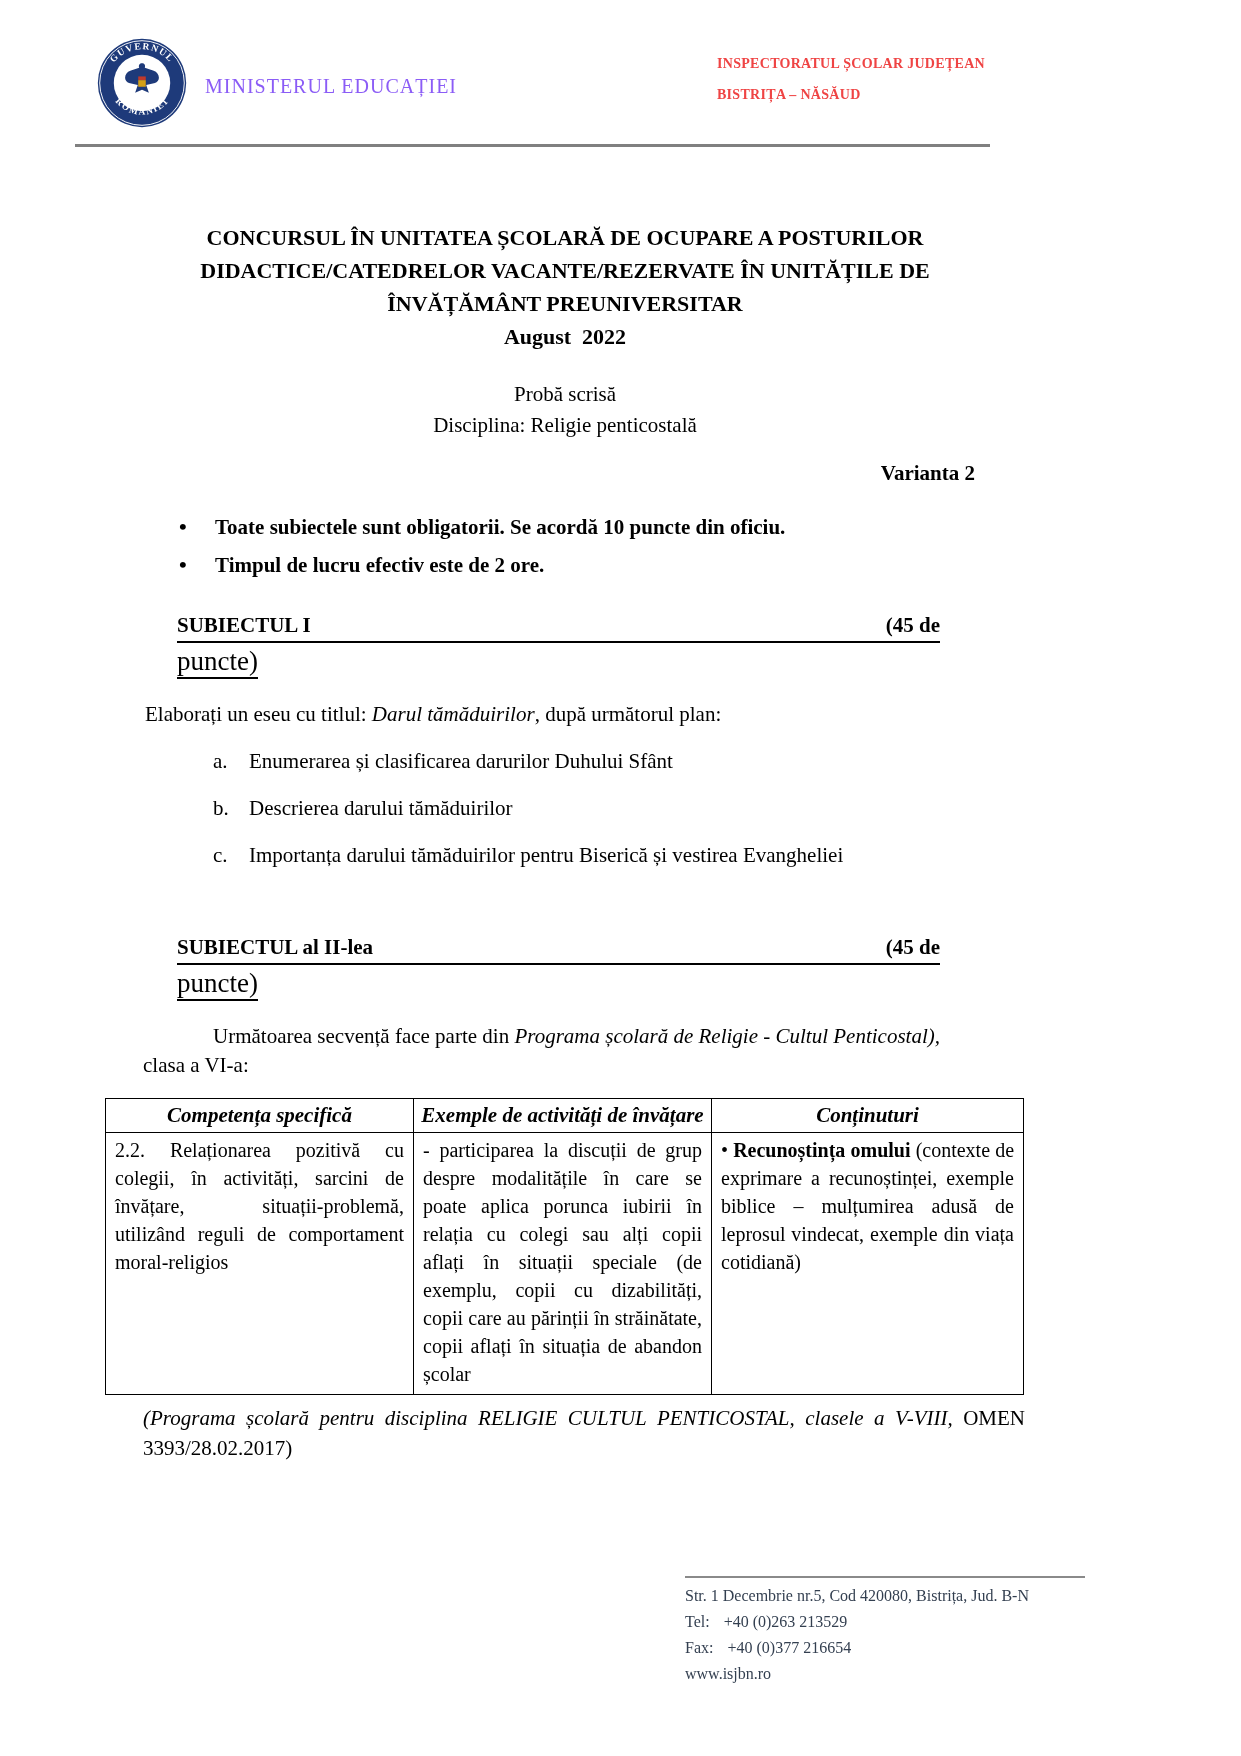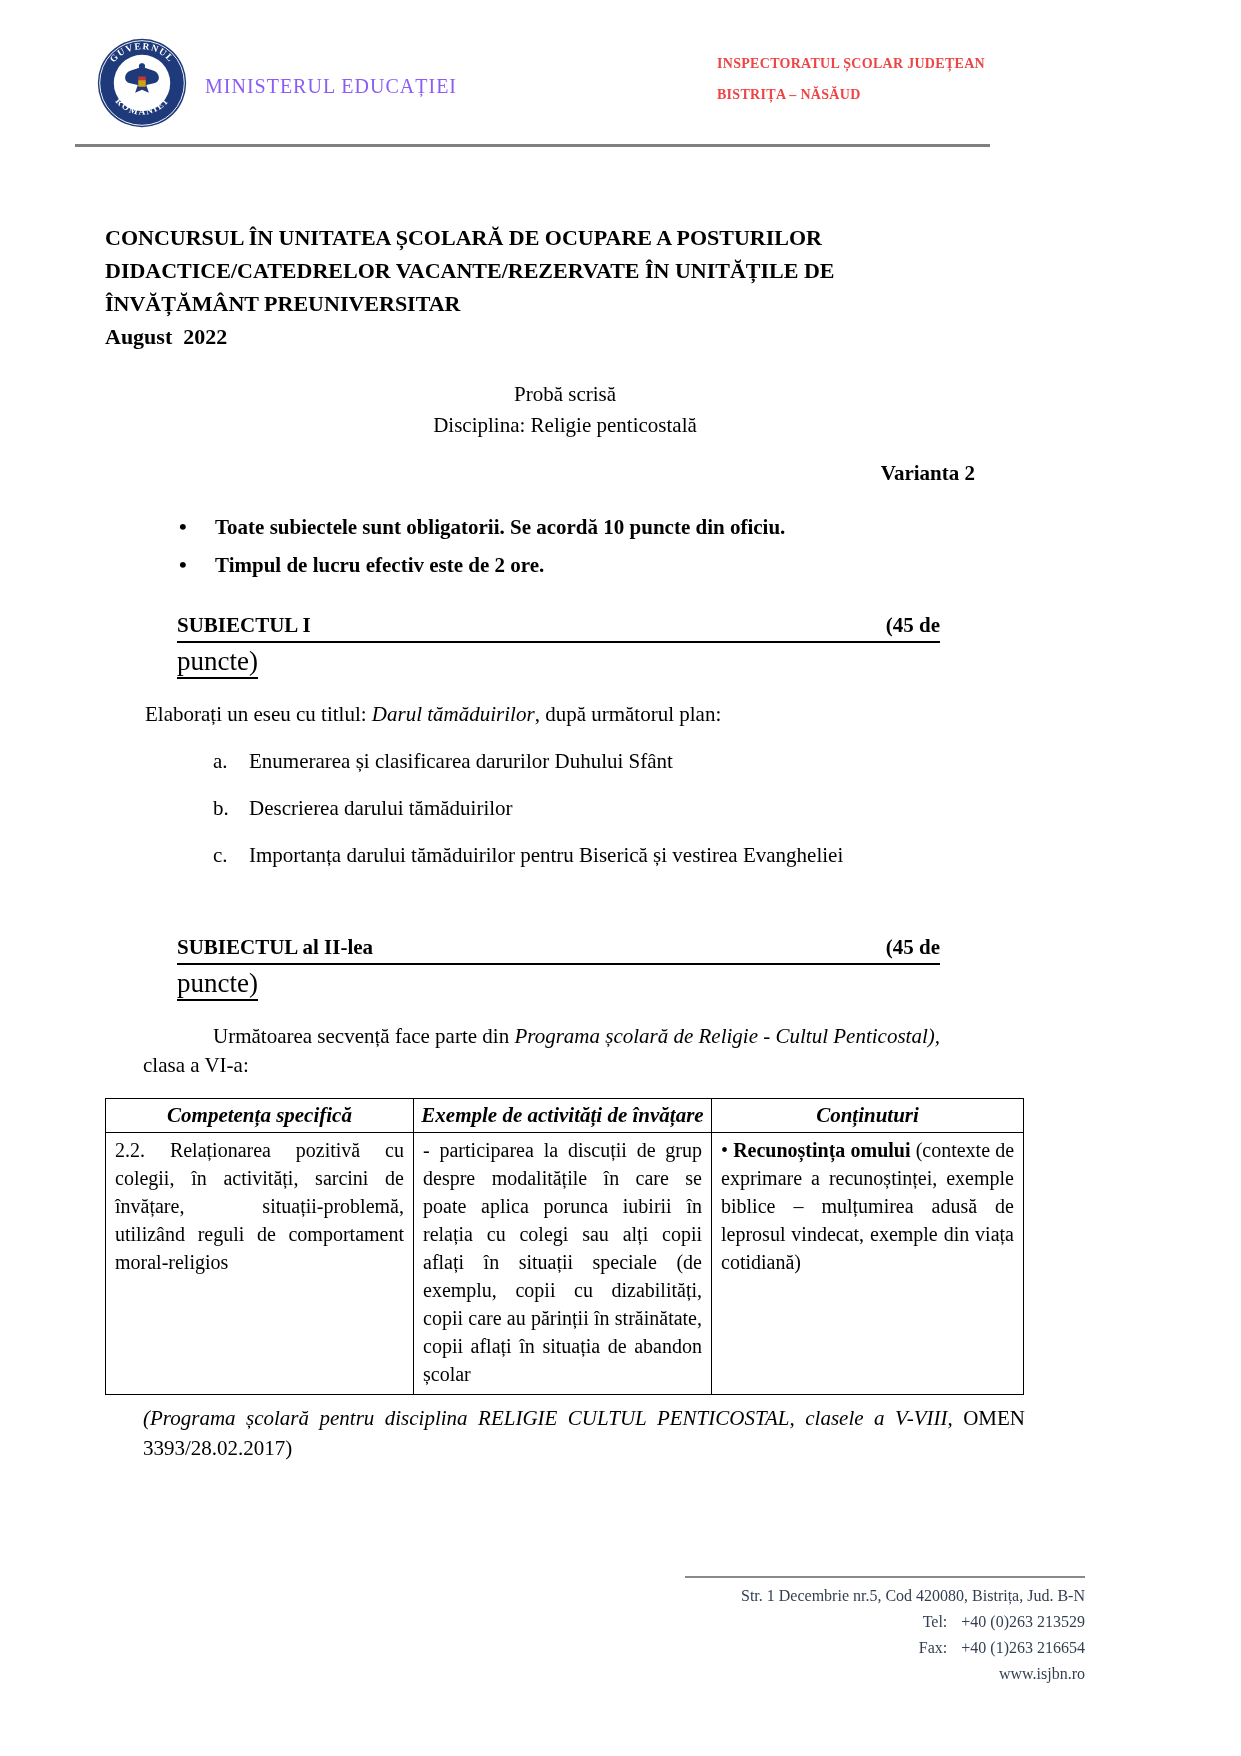--- a/index.html
+++ b/index.html
@@ -10,21 +10,21 @@
   
   .header { display:flex; justify-content:space-between; align-items:flex-start; padding:36px 256px 0 95px; }
   .header-left { display:flex; align-items:center; gap:16px; }
   .logo { width:94px; height:94px; flex:0 0 auto; }
   .ministry { font-size:20px; letter-spacing:1px; color:#8b5cf6; padding-top:6px; }
   .header-right { padding-top:12px; color:#ef4444; font-weight:bold; font-size:14px; line-height:31px; letter-spacing:0.3px; }
   .header-rule { height:3px; background:#808080; margin:14px 251px 0 75px; }
 
   
   .content { padding:0 216px 0 105px; }
-  .doc-title { margin-top:74px; text-align:left; font-weight:bold; font-size:22px; line-height:33px; }
+  .doc-title { margin-top:74px; text-align:center; font-weight:bold; font-size:22px; line-height:33px; }
   .pre { white-space:pre-wrap; }
   .exam-type { margin-top:26px; text-align:center; font-weight:normal; font-size:21px; line-height:31px; }
   .variant { margin:20px 50px 0 0; text-align:right; font-weight:bold; font-size:21px; }
 
   .instructions { margin:26px 0 0 72px; list-style:none; }
   .instructions li { position:relative; padding-left:38px; font-weight:bold; font-size:21px; line-height:30px; margin-bottom:8px; }
   .instructions li::before { content:"\2022"; position:absolute; left:2px; top:0; font-size:22px; }
 
   .subject-heading { display:flex; align-items:flex-end; margin:30px 85px 0 72px; font-weight:bold; font-size:21px; line-height:30px; }
   .hu { border-bottom:2px solid #000; padding-bottom:1px;text-align:center; }
@@ -46,21 +46,21 @@
   table.curriculum { width:918px; margin-top:18px; border-collapse:collapse; table-layout:fixed; }
   table.curriculum th, table.curriculum td { border:1.5px solid #000; vertical-align:top; }
   table.curriculum th { font-weight:bold; font-style:italic; font-size:21px; text-align:center; padding:3px 6px; line-height:27px; }
   table.curriculum td { font-size:20px; text-align:justify; padding:3px 9px 6px 9px; line-height:28px; }
   .c-bullet { display:inline-block; }
 
   .source-note { margin:8px 0 0 38px; font-size:21px; line-height:30px; text-align:justify; }
   .source-note i { font-style:italic; }
 
   
-  .footer { position:absolute; left:685px; right:156px; top:1576px; text-align:right; color:#333f50; font-size:16px; line-height:26px; }
+  .footer { position:absolute; left:685px; right:156px; top:1576px; text-align:left; color:#333f50; font-size:16px; line-height:26px; }
   .footer-rule { border-top:2px solid #8a8a8a; margin-bottom:5px; }
   .fv { margin-left:14px; }
 </style>
 </head>
 <body>
 
 <div class="page">
 
   <header class="header">
     <div class="header-left">
@@ -183,18 +183,18 @@
 
   </main>
 
   <footer class="footer">
     <div class="footer-rule"></div>
     <div>Str. 1 Decembrie nr.5, Cod 420080, Bistrița, Jud. B-N</div>
     <div>
       <span>Tel:</span><span class="fv">+40 (0)263 213529</span>
     </div>
     <div>
-      <span>Fax:</span><span class="fv">+40 (1)263 216654</span>
+      <span>Fax:</span><span class="fv">+40 (0)377 216654</span>
     </div>
     <div>www.isjbn.ro</div>
   </footer>
 
 </div>
 
 </body></html>

